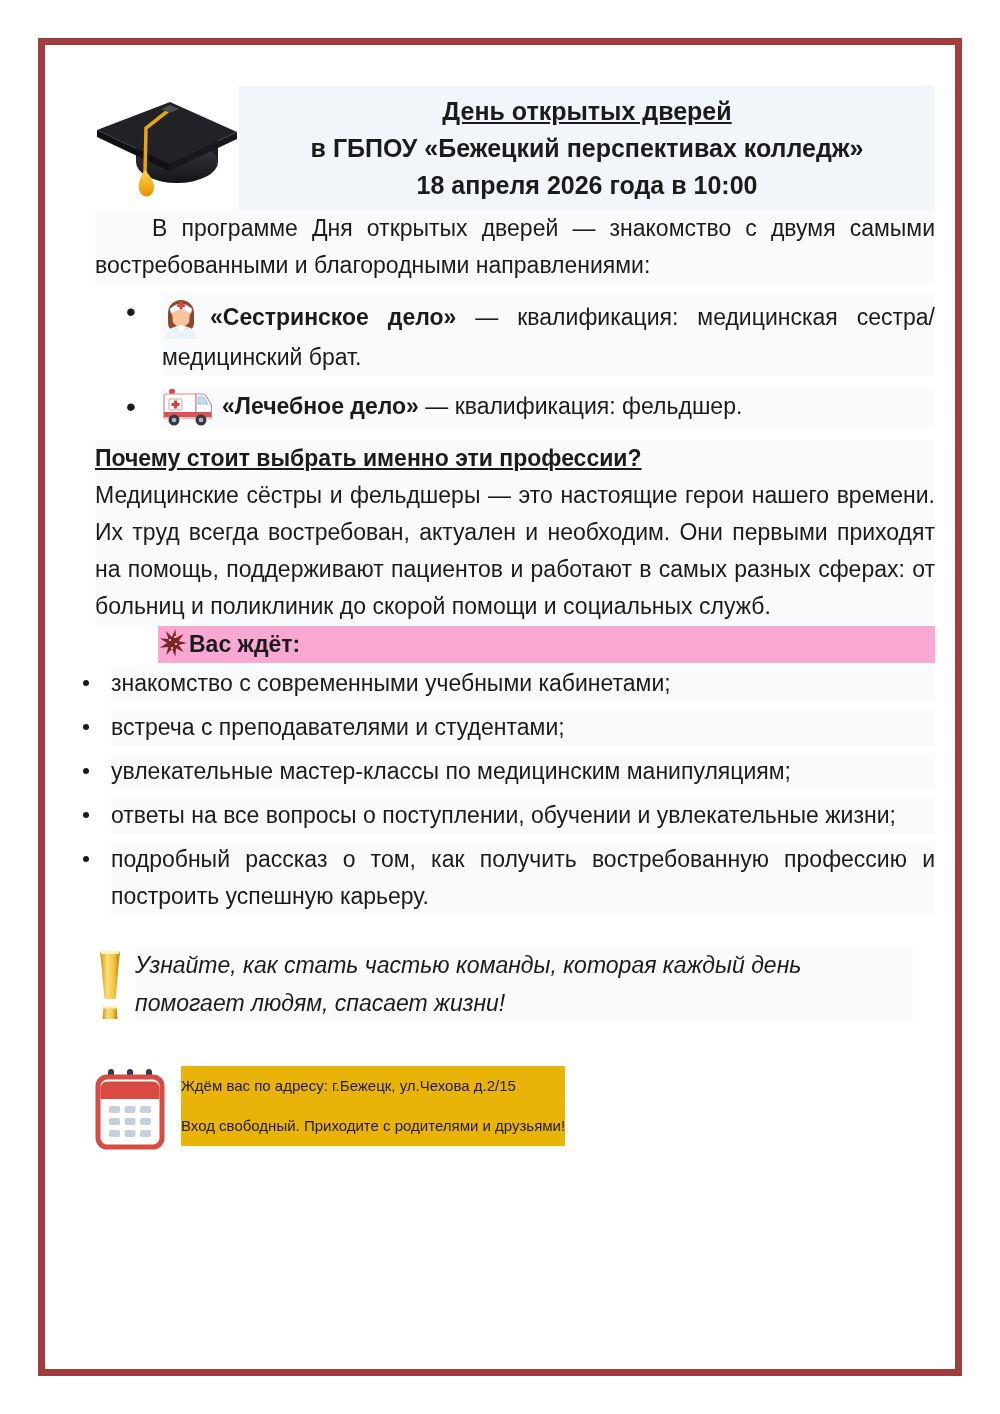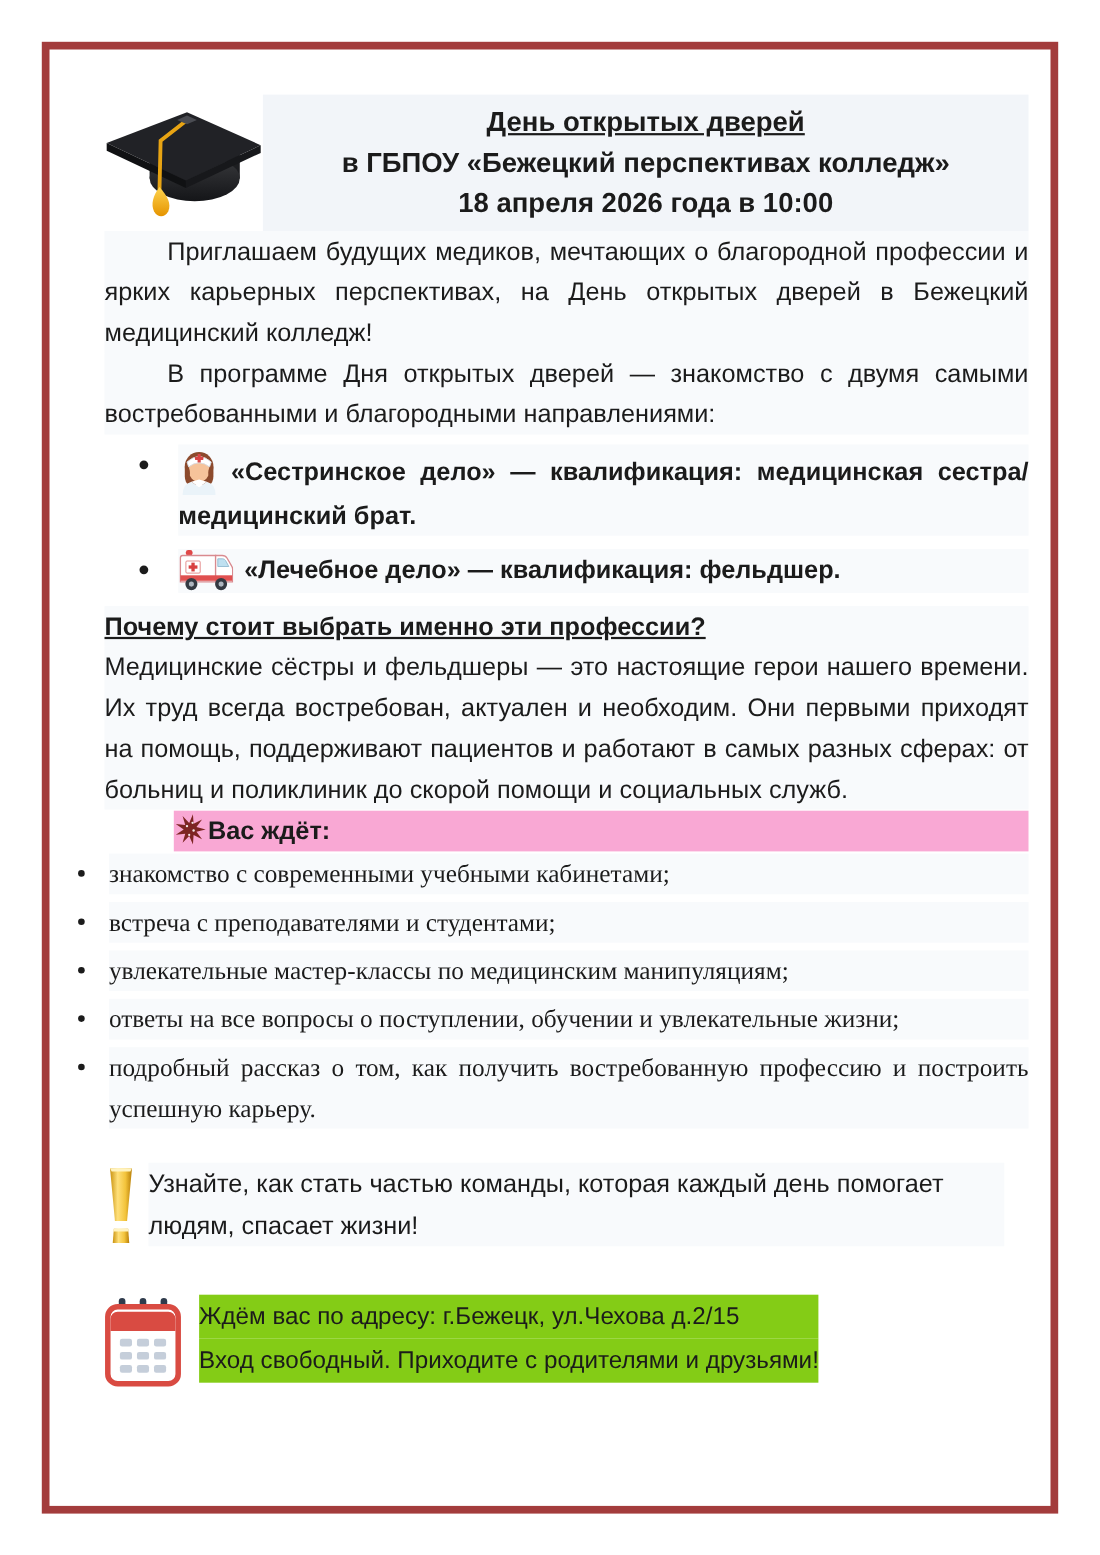--- a/index.html
+++ b/index.html
@@ -21,47 +21,47 @@
     font-weight:bold; font-size:25px; line-height:37px; padding:7px 0 6px;
   }
   .u { text-decoration:underline; }
 
   
   .para { margin:0; text-align:justify; background:#F8FAFC; }
   .indent { text-indent:57px; }
   .bold-head { font-weight:bold; text-align:left;text-decoration:underline; }
 
   
-  .programs { list-style:none; margin:9px 0 2px 0; padding:0;font-weight:bold; }
+  .programs { list-style:none; margin:9px 0 2px 0; padding:0; }
   .programs li { position:relative; margin:0 0 12px 67px; text-align:justify; background:#F8FAFC; }
   .programs li::before { content:"\2022"; position:absolute; left:-36px; top:0; font-size:28px; color:#1b1b1b; }
   .pi-icon { display:inline-block; vertical-align:-14px; margin-right:10px; line-height:0; }
   .pi-icon svg { display:inline-block; }
 
   
   .expect-head { margin:1px 0 2px 63px; font-weight:bold; background:#f9a8d4; }
   .spark { display:inline-block; vertical-align:-6px; margin-right:1px; line-height:0; }
 
   
-  .expect-list { list-style:none; margin:2px 0 0 4px; padding:0;font-family:Liberation Serif, serif; }
+  .expect-list { list-style:none; margin:2px 0 0 16px; padding:0; }
   .expect-list li { position:relative; margin:0 0 7px 0; text-align:justify; background:#F8FAFC; }
   .expect-list li::before {
     content:""; position:absolute; left:-28px; top:15px; width:6px; height:6px;
     border-radius:50%; background:#1b1b1b;
   }
 
   
-  .callout { display:flex; align-items:center; margin-top:30px; }
+  .callout { display:flex; align-items:center; margin-top:30px;font-style:italic; }
   .callout .exc { flex:0 0 auto; margin:3px 10px 0 0; line-height:0; }
   .callout p { margin:0; max-width:778px; background:#F8FAFC; line-height:38px; }
 
   
   .footer-row { display:flex; align-items:flex-start; margin-top:44px; }
   .footer-row .cal { flex:0 0 auto; margin:2px 16px 0 0; line-height:0; }
-  .footer-text p { margin:0; font-size:22px; line-height:40px; background:#84cc16; }
+  .footer-text p { margin:0; font-size:15px; line-height:40px; background:#eab308; }
 </style>
 </head>
 <body>
 
 <div class="page">
   <div class="frame"></div>
 
   <div class="content">
 
     <div class="header-row">
@@ -87,21 +87,20 @@
           <polygon points="72,23 81,19 90,23 81,27" fill="#4a4c52"></polygon>
         </svg>
       </div>
       <div class="header-block">
         <div class="u">День открытых дверей</div>
         <div>в ГБПОУ «Бежецкий перспективах колледж»</div>
         <div>18 апреля 2026 года в 10:00</div>
       </div>
     </div>
 
-    <p class="para indent">Приглашаем будущих медиков, мечтающих о благородной профессии и ярких карьерных перспективах, на День открытых дверей в Бежецкий медицинский колледж!</p>
     <p class="para indent">В программе Дня открытых дверей — знакомство с двумя самыми востребованными и благородными направлениями:</p>
 
     <ul class="programs">
       <li>
         <span class="pi-icon">
           <svg width="38" height="46" viewBox="0 0 38 46" aria-hidden="true">
             <ellipse cx="19" cy="20" rx="13" ry="13" fill="#8C4A2D"></ellipse>
             <path d="M6 20 h26 v9 q0 6 -4 8 h-18 q-4 -2 -4 -8 Z" fill="#8C4A2D"></path>
             <ellipse cx="19" cy="24" rx="9.5" ry="10" fill="#F6C39A"></ellipse>
             <ellipse cx="8.5" cy="26" rx="2.2" ry="5.5" fill="#8C4A2D"></ellipse>

